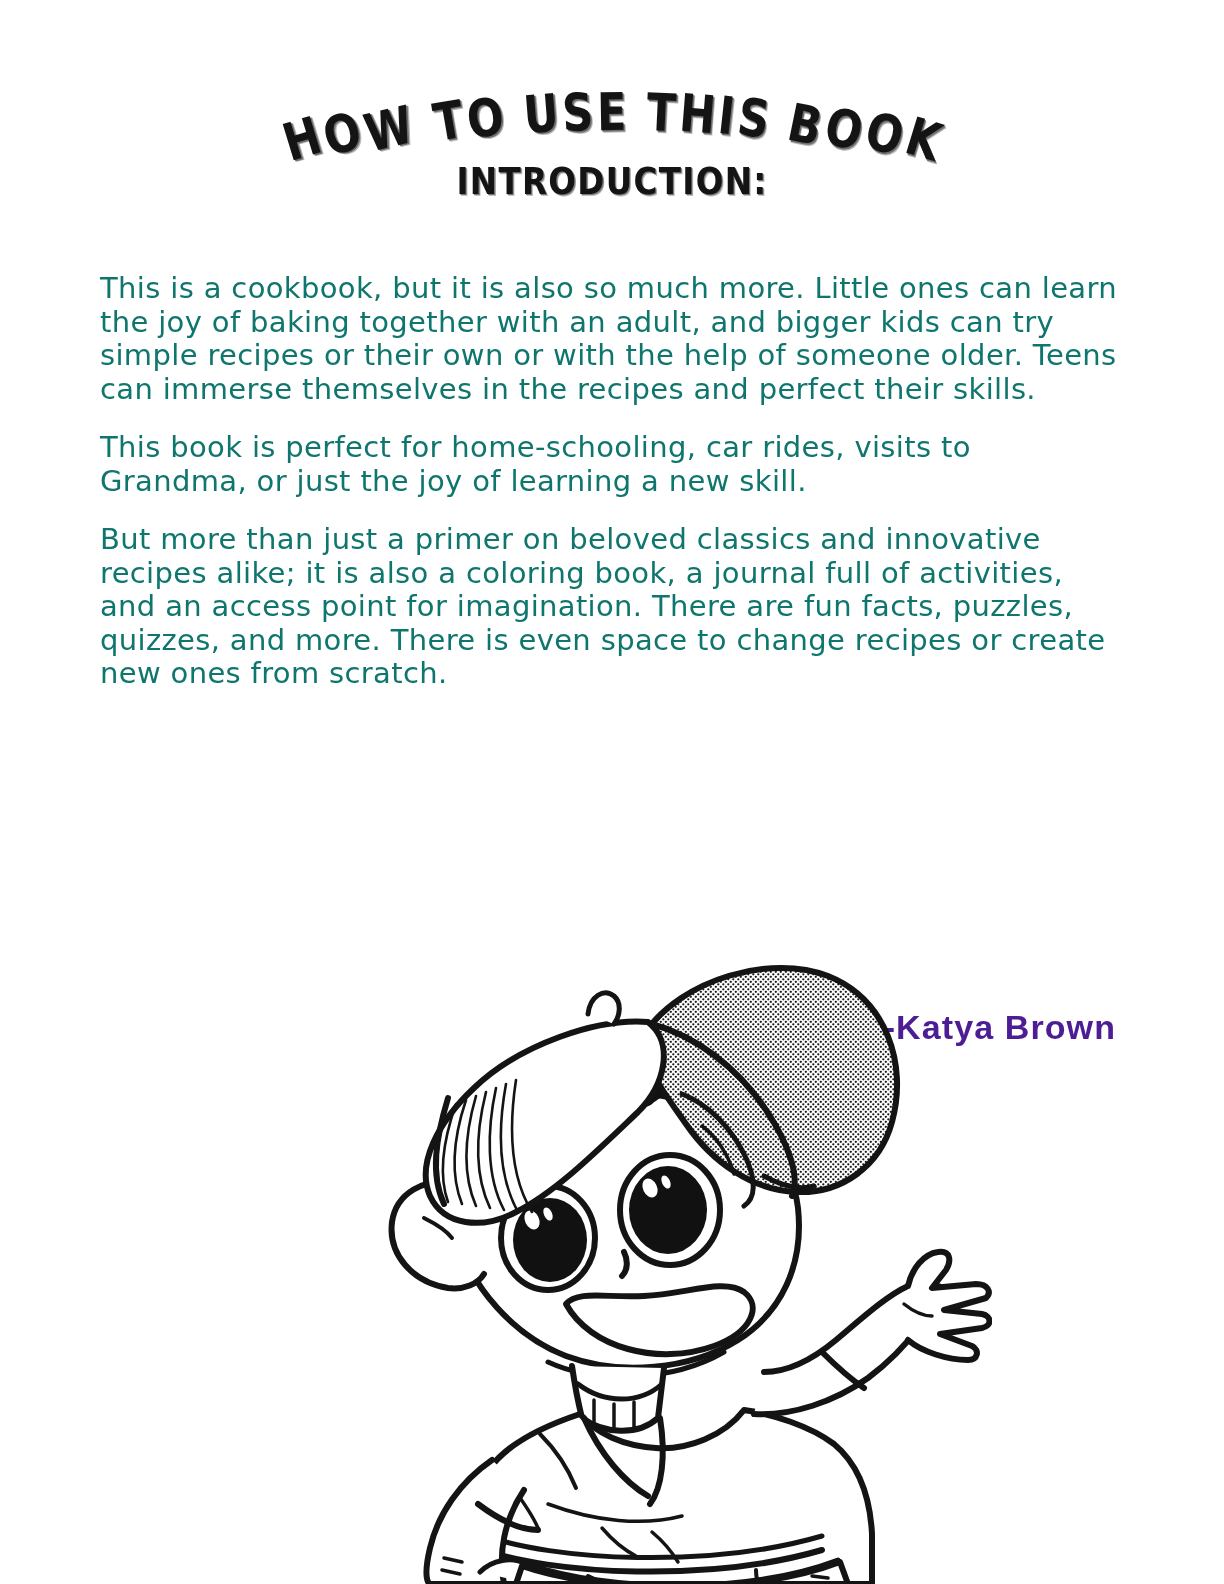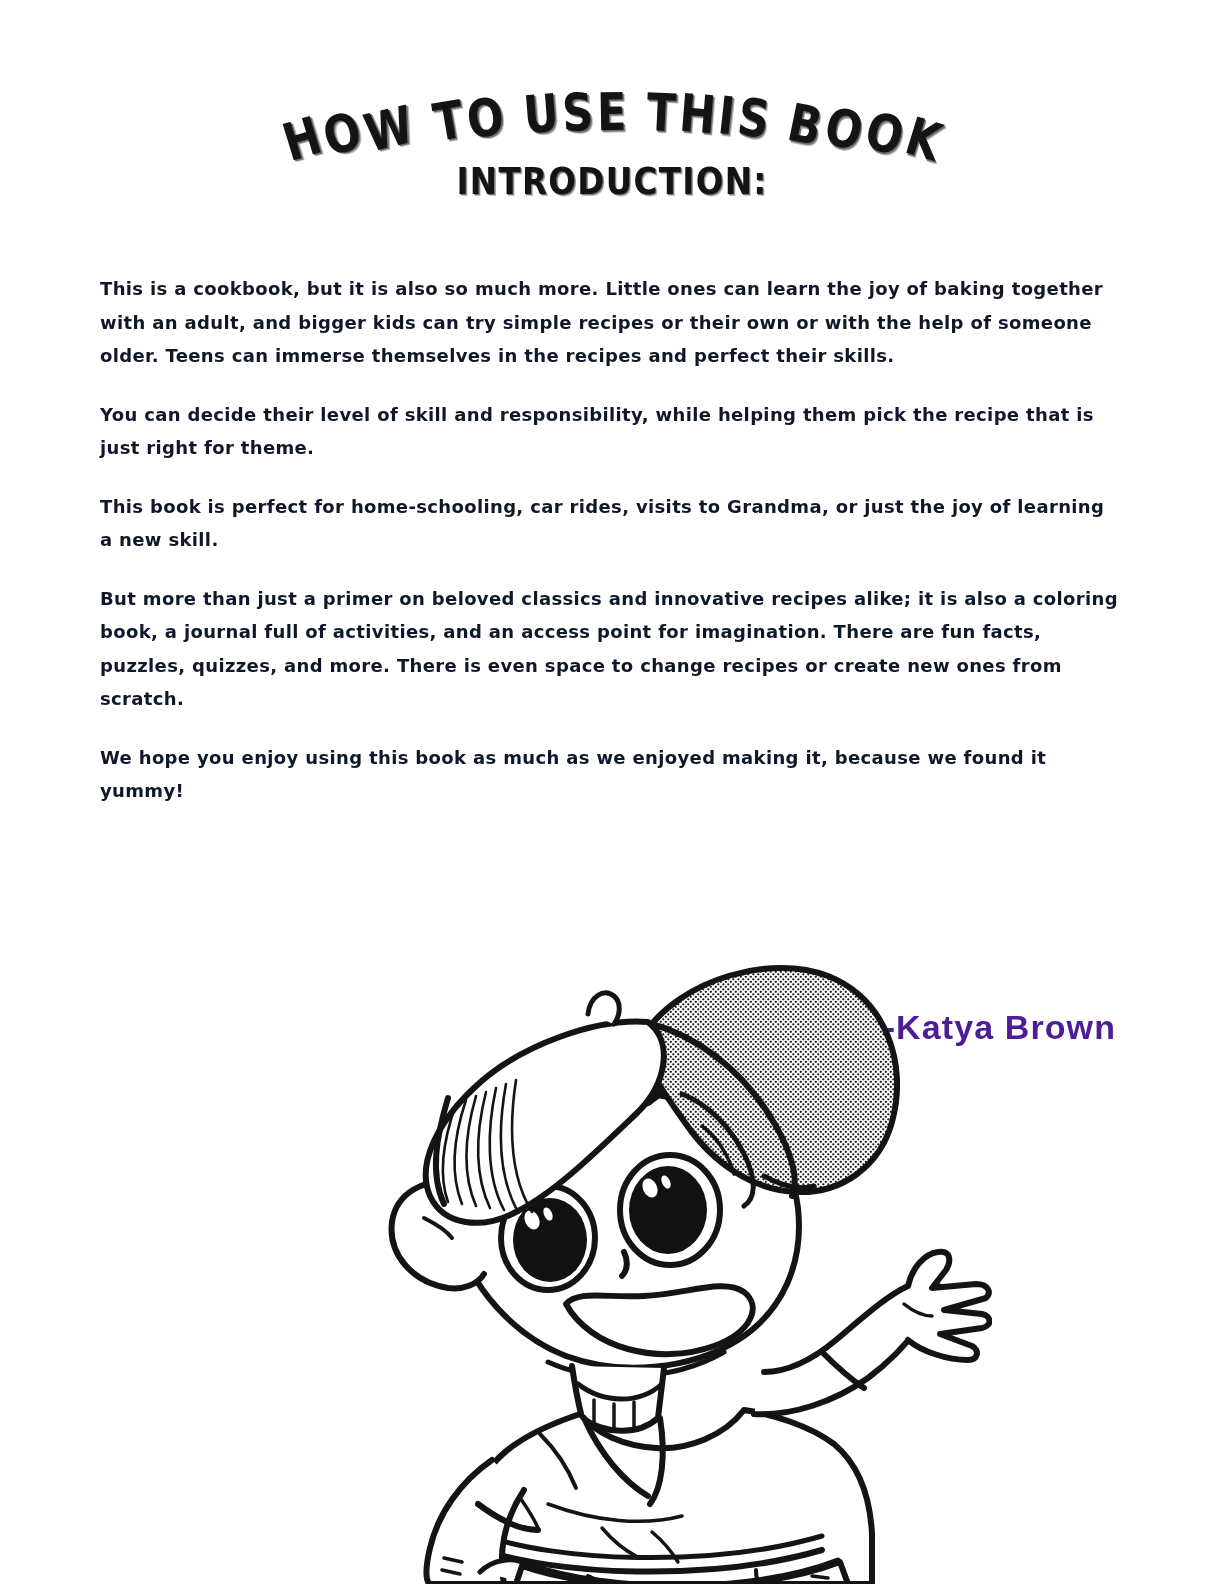--- a/index.html
+++ b/index.html
@@ -72,25 +72,25 @@
 
   
   #intro-body {
     position: absolute;
     top: 272px;
     left: 100px;
     width: 1020px;
   }
   .intro-paragraph {
     font-family: "DejaVu Sans", sans-serif;
-    font-weight: bold;
-    font-size: 18px;
+    font-weight: normal;
+    font-size: 29px;
     line-height: 33.5px;
     letter-spacing: 0.35px;
-    color: #0f172a;
+    color: #0f766e;
     margin: 0 0 25px 0;
     white-space: pre-wrap;
   }
   .intro-paragraph:last-child { margin-bottom: 0; }
 
   
   #signature {
     position: absolute;
     top: 1008px;
     right: 108px;
@@ -118,24 +118,22 @@
 
   <div id="arched-title">
     
   <span class="arch-letter" style="transform: translateY(26px) rotate(-17deg) scaleX(0.92);">H</span><span class="arch-letter" style="transform: translateY(20.8px) rotate(-15.2deg) scaleX(0.92);">O</span><span class="arch-letter" style="transform: translateY(16.2px) rotate(-13.4deg) scaleX(0.92);">W</span><span class="arch-space"></span><span class="arch-letter" style="transform: translateY(8.7px) rotate(-9.8deg) scaleX(0.92);">T</span><span class="arch-letter" style="transform: translateY(5.8px) rotate(-8.1deg) scaleX(0.92);">O</span><span class="arch-space"></span><span class="arch-letter" style="transform: translateY(1.8px) rotate(-4.5deg) scaleX(0.92);">U</span><span class="arch-letter" style="transform: translateY(0.6px) rotate(-2.7deg) scaleX(0.92);">S</span><span class="arch-letter" style="transform: translateY(0.1px) rotate(-0.9deg) scaleX(0.92);">E</span><span class="arch-space"></span><span class="arch-letter" style="transform: translateY(0.6px) rotate(2.7deg) scaleX(0.92);">T</span><span class="arch-letter" style="transform: translateY(1.8px) rotate(4.5deg) scaleX(0.92);">H</span><span class="arch-letter" style="transform: translateY(3.5px) rotate(6.3deg) scaleX(0.92);">I</span><span class="arch-letter" style="transform: translateY(5.8px) rotate(8.1deg) scaleX(0.92);">S</span><span class="arch-space"></span><span class="arch-letter" style="transform: translateY(12.2px) rotate(11.6deg) scaleX(0.92);">B</span><span class="arch-letter" style="transform: translateY(16.2px) rotate(13.4deg) scaleX(0.92);">O</span><span class="arch-letter" style="transform: translateY(20.8px) rotate(15.2deg) scaleX(0.92);">O</span><span class="arch-letter" style="transform: translateY(26px) rotate(17deg) scaleX(0.92);">K</span></div>
 
   <div id="introduction-heading">INTRODUCTION:</div>
 </div>
 
 <div id="intro-body">
   <p class="intro-paragraph">This is a cookbook, but it is also so much more. Little ones can learn the joy of baking together with an adult, and bigger kids can try simple recipes or their own or with the help of someone older. Teens can immerse themselves in the recipes and perfect their skills.</p>
-  <p class="intro-paragraph">You can decide their level of skill and responsibility, while helping them pick the recipe that is just right for theme.</p>
   <p class="intro-paragraph">This book is perfect for home-schooling, car rides, visits to Grandma, or just the joy of learning a new skill.</p>
   <p class="intro-paragraph">But more than just a primer on beloved classics and innovative recipes alike; it is also a coloring book, a journal full of activities, and an access point for imagination. There are fun facts, puzzles, quizzes, and more. There is even space to change recipes or create new ones from scratch.</p>
-  <p class="intro-paragraph">We hope you enjoy using this book as much as we enjoyed making it, because we found it yummy!</p>
 </div>
 
 <div id="signature">-Katya Brown</div>
 
 <div id="illustration">
   <svg viewBox="0 0 640 636" width="640" height="636" xmlns="http://www.w3.org/2000/svg">
     <defs>
       <pattern id="halftone" width="5" height="5" patternUnits="userSpaceOnUse">
         <rect width="5" height="5" fill="#ffffff"></rect>
         <circle cx="1.3" cy="1.3" r="1.15" fill="#1a1a1a"></circle>

